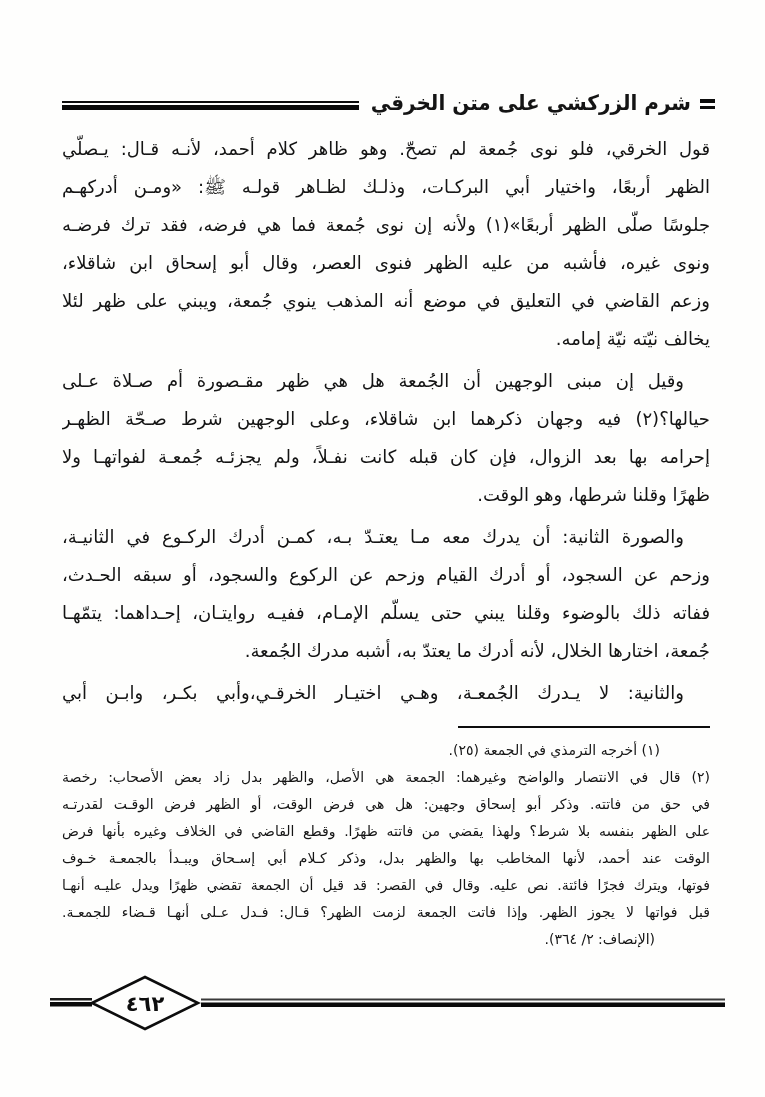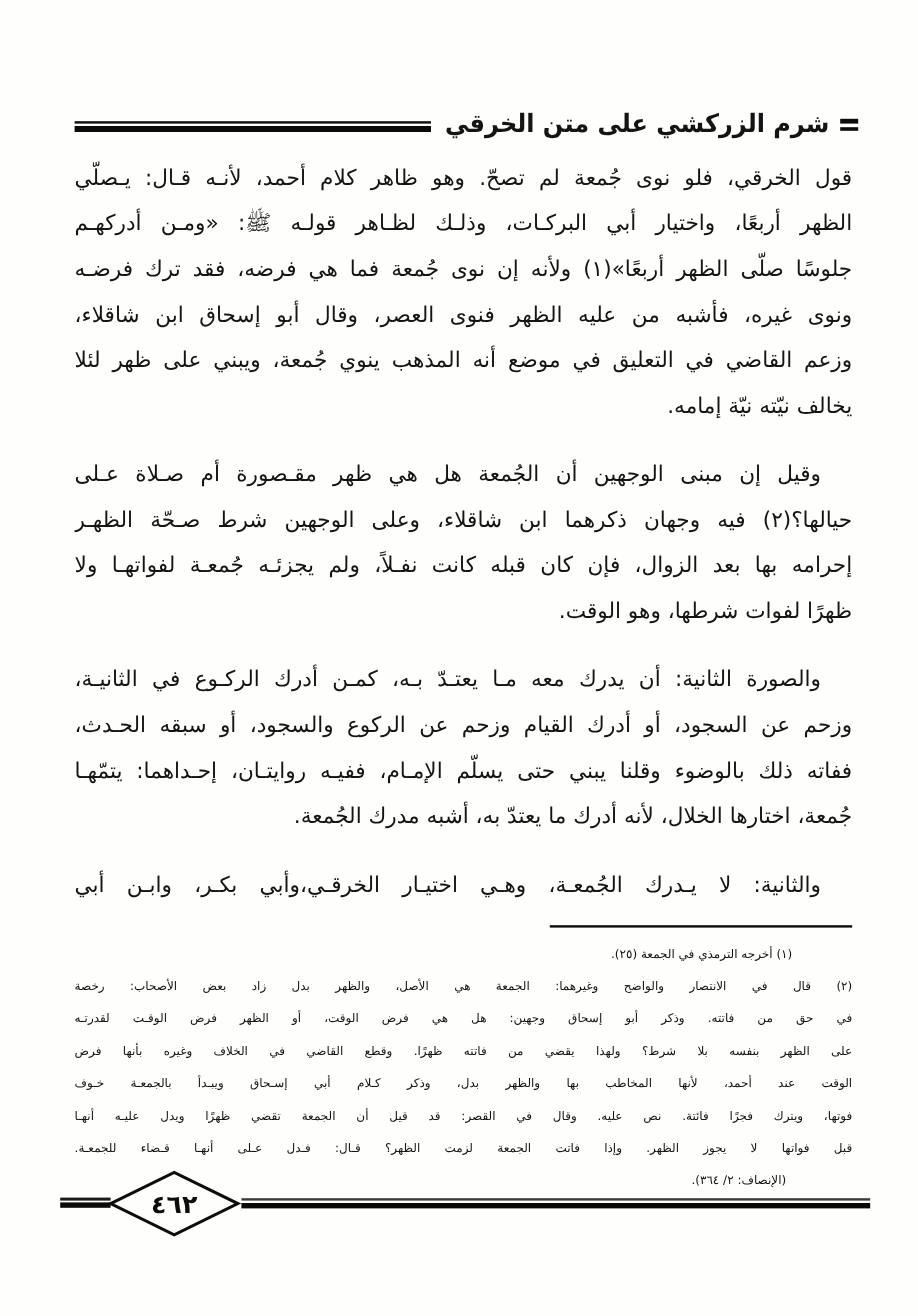--- a/index.html
+++ b/index.html
@@ -31,27 +31,27 @@
   .hdr-rule .thick{height:4.5px;background:#0a0a0a;margin-top:2px;}
   
   .body-text{
     padding:14px 55px 0 62px;
     font-size:18px;
     line-height:38px;
   }
   .bl{text-align:justify;overflow:hidden;}
   .bl.just{text-align-last:justify;}
   .bl.end{text-align-last:right;}
-  .bl.start{text-indent:26px;margin-top:19px;}
+  .bl.start{text-indent:26px;margin-top:4px;}
   
   .footnotes{padding:0 55px 0 62px;margin-top:14px;}
   .fn-sep{width:252px;height:2px;background:#0d0d0d;margin-right:0;margin-left:auto;margin-right:0;}
   .fn-sep{margin:0 0 9px auto;} 
   .fn-sep{margin-right:0;}
-  .fnwrap{margin-top:9px;font-size:10px;line-height:27px;}
+  .fnwrap{margin-top:9px;font-size:14px;line-height:27px;}
   .fn{text-align:justify;overflow:hidden;}
   .fn.fjust{text-align-last:justify;}
   .fn.fright{text-align:right;text-align-last:right;padding-left:0;padding-right:50px;}
   .fn.fright2{text-align:center;text-align-last:right;padding-right:55px;}
   
   .footer{position:absolute;right:16px;left:0;bottom:62px;height:64px;}
   .footer svg{display:block;}
   .pg-num{font-family:"DejaVu Sans",sans-serif;font-weight:bold;font-size:21px;}
 </style>
 </head>
@@ -74,21 +74,21 @@
   <div class="body-text">
     <div class="bl just">قول الخرقي، فلو نوى جُمعة لم تصحّ. وهو ظاهر كلام أحمد، لأنـه قـال: يـصلّي</div>
     <div class="bl just">الظهر أربعًا، واختيار أبي البركـات، وذلـك لظـاهر قولـه ﷺ: «ومـن أدركهـم</div>
     <div class="bl just">جلوسًا صلّى الظهر أربعًا»(١) ولأنه إن نوى جُمعة فما هي فرضه، فقد ترك فرضـه</div>
     <div class="bl just">ونوى غيره، فأشبه من عليه الظهر فنوى العصر، وقال أبو إسحاق ابن شاقلاء،</div>
     <div class="bl just">وزعم القاضي في التعليق في موضع أنه المذهب ينوي جُمعة، ويبني على ظهر لئلا</div>
     <div class="bl end">يخالف نيّته نيّة إمامه.</div>
     <div class="bl just start">وقيل إن مبنى الوجهين أن الجُمعة هل هي ظهر مقـصورة أم صـلاة عـلى</div>
     <div class="bl just">حيالها؟(٢) فيه وجهان ذكرهما ابن شاقلاء، وعلى الوجهين شرط صـحّة الظهـر</div>
     <div class="bl just">إحرامه بها بعد الزوال، فإن كان قبله كانت نفـلاً، ولم يجزئـه جُمعـة لفواتهـا ولا</div>
-    <div class="bl end">ظهرًا لفوات شرطها، وهو الوقت.</div>
+    <div class="bl end">ظهرًا وقلنا شرطها، وهو الوقت.</div>
     <div class="bl just start">والصورة الثانية: أن يدرك معه مـا يعتـدّ بـه، كمـن أدرك الركـوع في الثانيـة،</div>
     <div class="bl just">وزحم عن السجود، أو أدرك القيام وزحم عن الركوع والسجود، أو سبقه الحـدث،</div>
     <div class="bl just">ففاته ذلك بالوضوء وقلنا يبني حتى يسلّم الإمـام، ففيـه روايتـان، إحـداهما: يتمّهـا</div>
     <div class="bl end">جُمعة، اختارها الخلال، لأنه أدرك ما يعتدّ به، أشبه مدرك الجُمعة.</div>
     <div class="bl just start">والثانية: لا يـدرك الجُمعـة، وهـي اختيـار الخرقـي،وأبي بكـر، وابـن أبي</div>
   </div>
 
   <div class="footnotes">
     <div class="fn-sep"></div>
     <div class="fnwrap">

